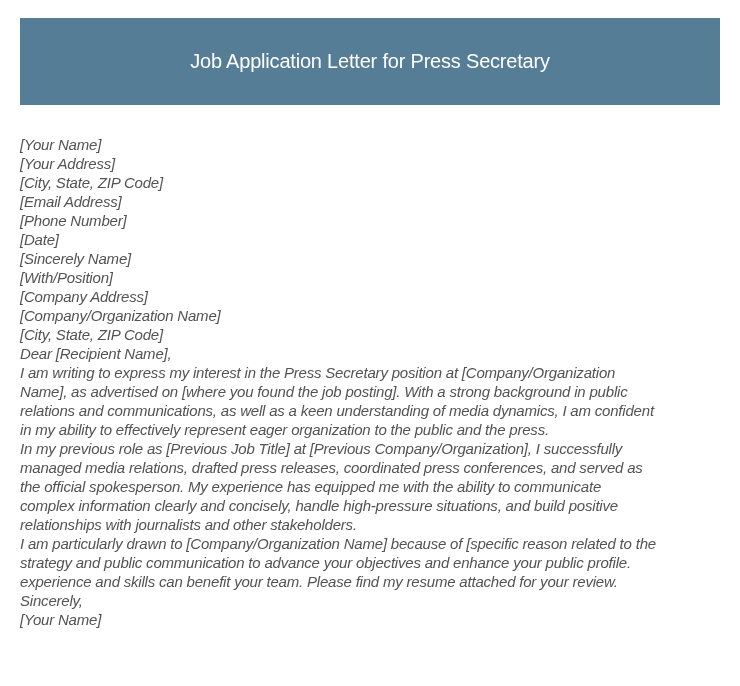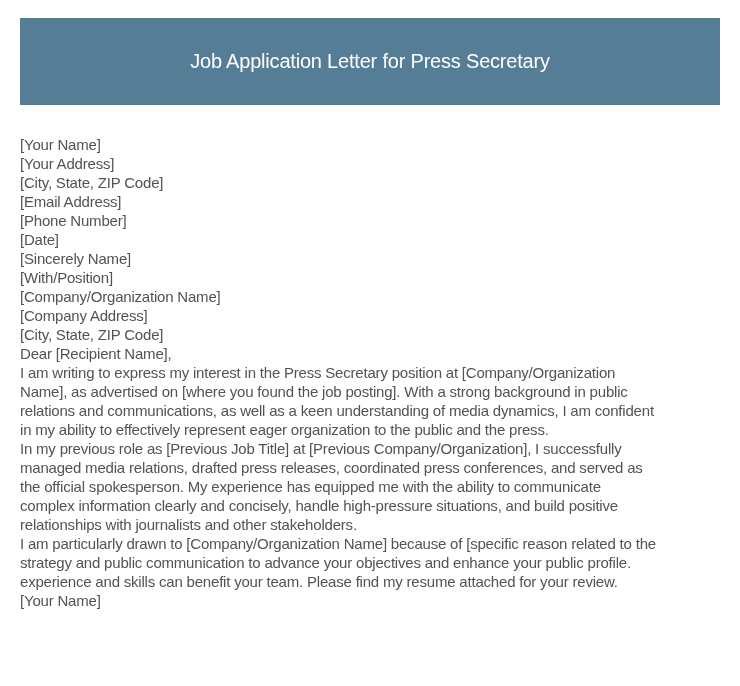--- a/index.html
+++ b/index.html
@@ -42,53 +42,55 @@
     top: 135px;
     left: 20px;
     width: 702px;
     font-size: 15px;
     line-height: 19px;
     color: #535353;
     letter-spacing: -0.2px;
   }
   .letter .line {
     white-space: nowrap;
+    font-style: italic;
   }
 </style>
 </head>
 <body>
 
 <div class="page">
   <header class="banner" style="background: rgb(86, 125, 150);">
     <h1 style="color: rgb(255, 255, 255);">Job Application Letter for Press Secretary</h1>
   </header>
   <main class="letter" style="color: rgb(83, 83, 83);">
     <div>
         <div class="line">[Your Name]</div>
         <div class="line">[Your Address]</div>
         <div class="line">[City, State, ZIP Code]</div>
         <div class="line">[Email Address]</div>
         <div class="line">[Phone Number]</div>
         <div class="line">[Date]</div>
         <div class="line">[Sincerely Name]</div>
         <div class="line">[With/Position]</div>
+        <div class="line">[Company Address]</div>
         <div class="line">[Company/Organization Name]</div>
-        <div class="line">[Company Address]</div>
         <div class="line">[City, State, ZIP Code]</div>
       </div>
     <div class="line">Dear [Recipient Name],</div>
     <div>
         <div class="line">I am writing to express my interest in the Press Secretary position at [Company/Organization</div>
         <div class="line">Name], as advertised on [where you found the job posting]. With a strong background in public</div>
         <div class="line">relations and communications, as well as a keen understanding of media dynamics, I am confident</div>
         <div class="line">in my ability to effectively represent eager organization to the public and the press.</div>
         <div class="line">In my previous role as [Previous Job Title] at [Previous Company/Organization], I successfully</div>
         <div class="line">managed media relations, drafted press releases, coordinated press conferences, and served as</div>
         <div class="line">the official spokesperson. My experience has equipped me with the ability to communicate</div>
         <div class="line">complex information clearly and concisely, handle high-pressure situations, and build positive</div>
         <div class="line">relationships with journalists and other stakeholders.</div>
         <div class="line">I am particularly drawn to [Company/Organization Name] because of [specific reason related to the</div>
         <div class="line">strategy and public communication to advance your objectives and enhance your public profile.</div>
         <div class="line">experience and skills can benefit your team. Please find my resume attached for your review.</div>
       </div>
+    <div class="line">Sincerely,</div>
     <div class="line">[Your Name]</div>
   </main>
 </div>
 
 </body></html>

